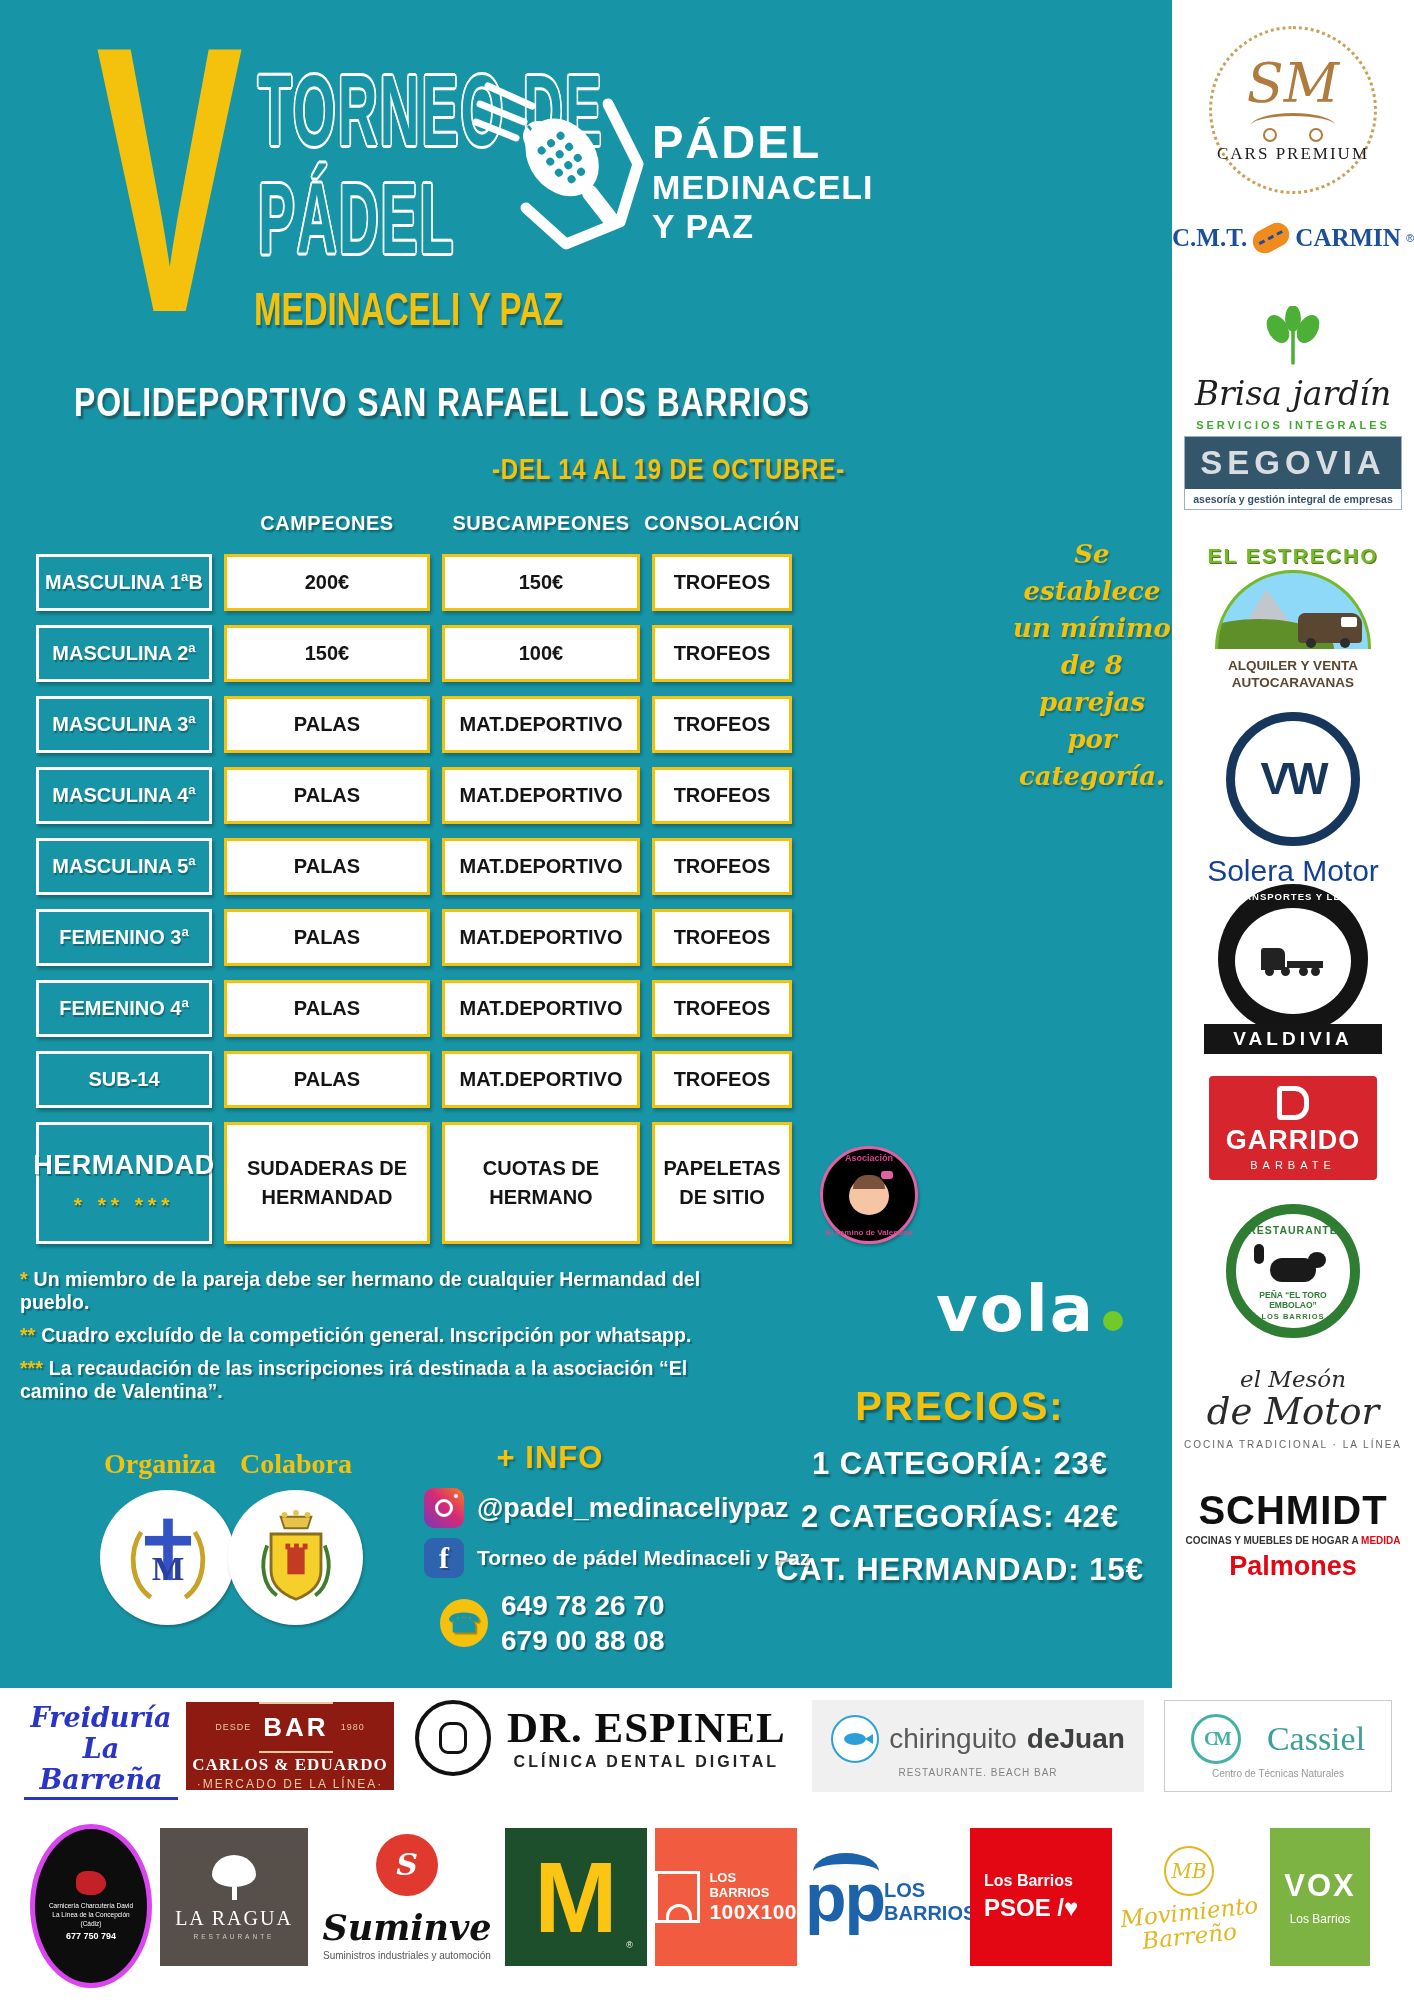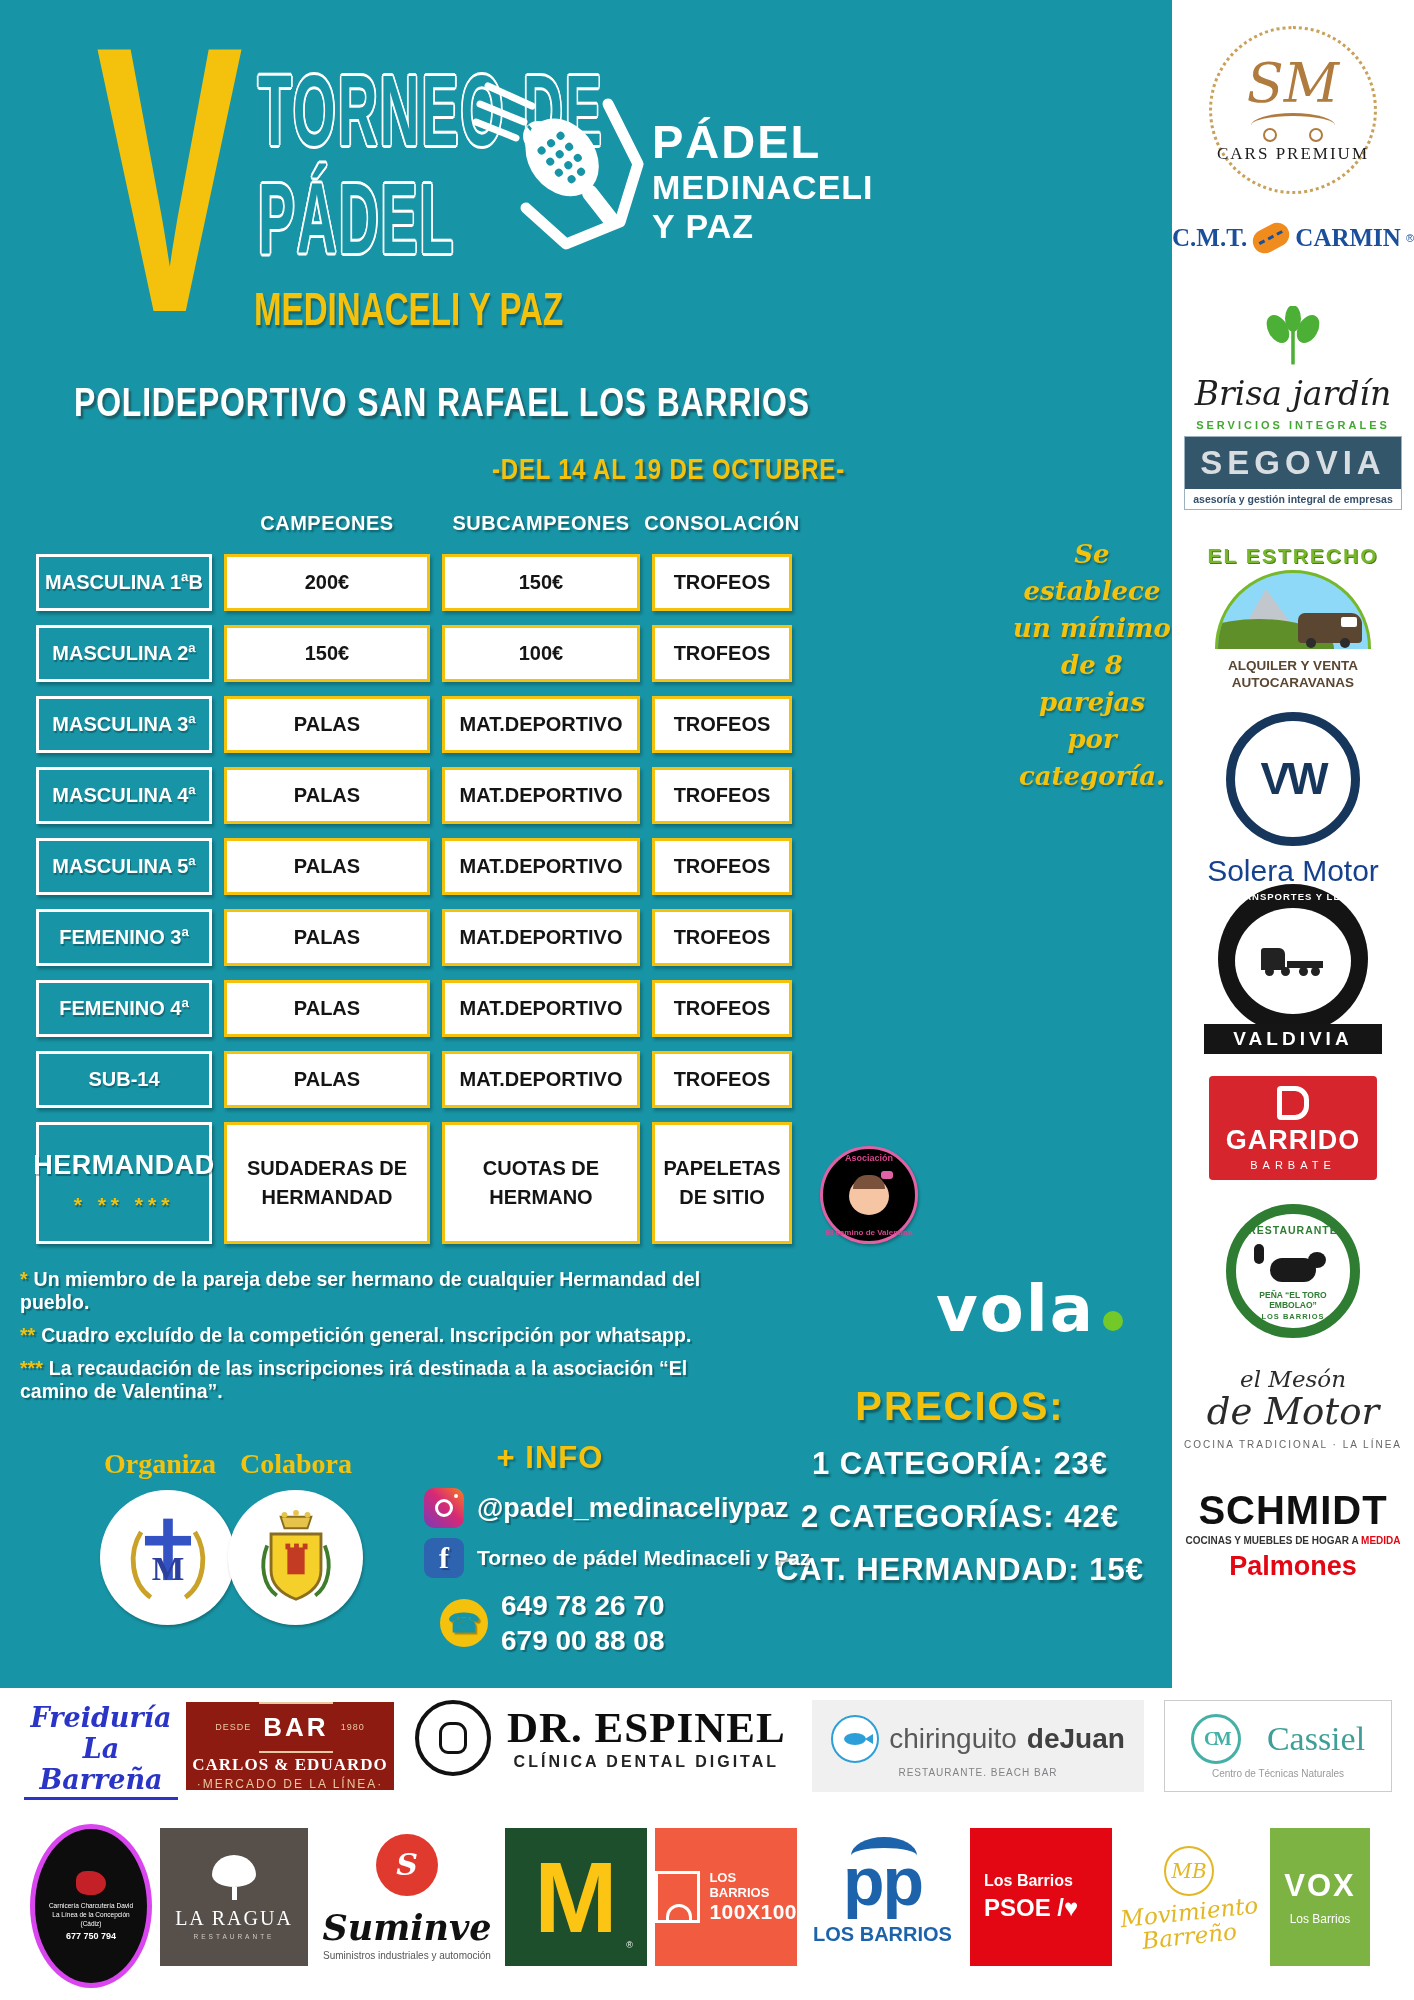--- a/index.html
+++ b/index.html
@@ -286,21 +286,21 @@
 
   .cien{left:655px;top:140px;width:142px;height:138px;background:#f15b40;color:#fff;
      display:flex;align-items:center;justify-content:center;gap:9px;}
   .cien-icon{width:46px;height:46px;border:3px solid #fff;position:relative;}
   .cien-icon::before{content:"";position:absolute;left:8px;bottom:0;width:26px;height:16px;
      border:3px solid #fff;border-bottom:none;border-radius:16px 16px 0 0;box-sizing:border-box;}
   .cien-t1{font-size:13px;font-weight:800;}
   .cien-t2{font-size:21px;font-weight:800;letter-spacing:.5px;}
 
   .pp{left:805px;top:136px;width:155px;height:146px;background:#fff;
-     display:flex;flex-direction:column;align-items:center;justify-content:center;}
+     display:flex;flex-direction:row;align-items:center;justify-content:flex-start;}
   .pp-logo{font-size:68px;font-weight:800;color:#1d63ac;line-height:64px;letter-spacing:-2px;position:relative;}
   .pp-logo::before{content:"";position:absolute;left:8px;top:-12px;width:66px;height:26px;
      border-top:11px solid #1d63ac;border-radius:50%;}
   .pp-city{font-size:20px;font-weight:800;color:#1d63ac;margin-top:10px;}
 
   .psoe{left:970px;top:140px;width:142px;height:138px;background:#e30613;color:#fff;
      display:flex;flex-direction:column;justify-content:center;padding-left:14px;box-sizing:border-box;}
   .psoe-city{font-size:16px;font-weight:700;}
   .psoe-name{font-size:24px;font-weight:800;margin-top:4px;}
 

